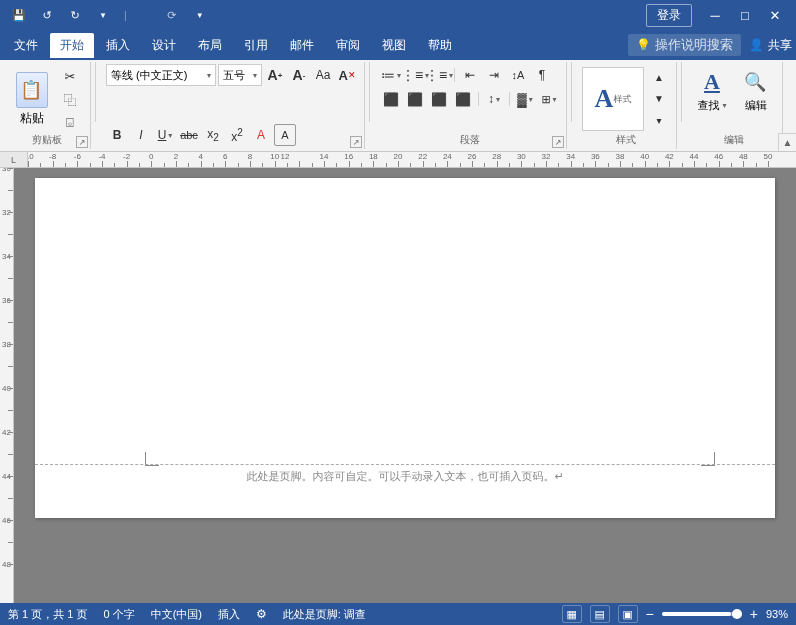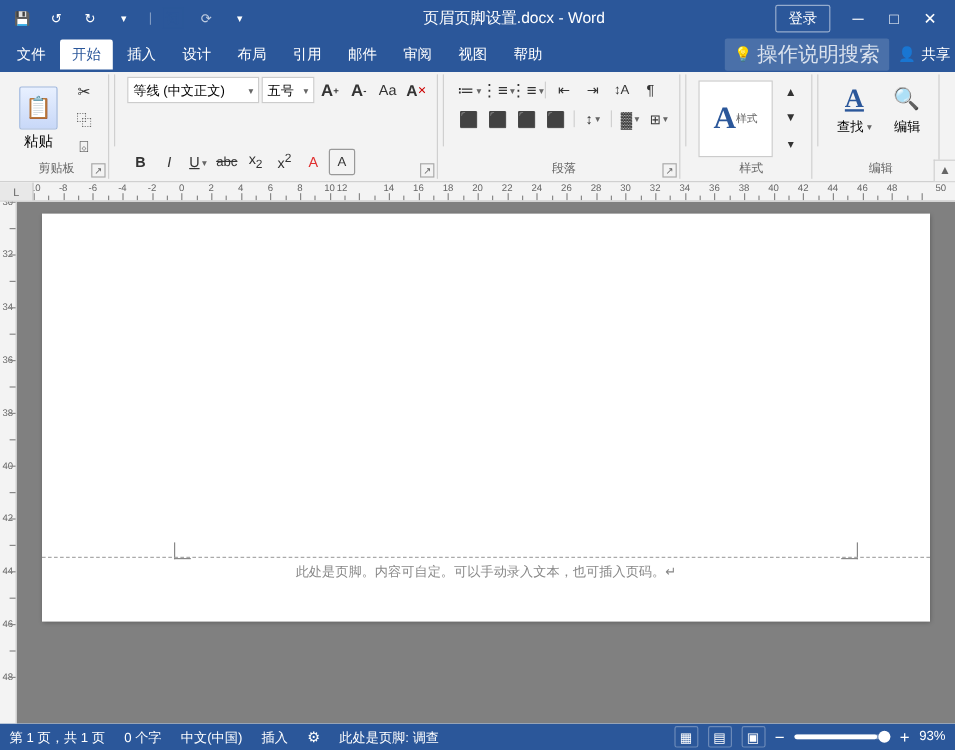--- a/index.html
+++ b/index.html
@@ -428,21 +428,20 @@
     <span class="quick-btn" style="font-size:9px;">▾</span>
     <span style="color:rgba(255,255,255,0.4);font-size:11px;margin-left:4px;">|</span>
     <span class="quick-btn">
       <span class="wd-icon">词</span>
     </span>
     <span class="quick-btn">
       <span style="font-size:11px; color:rgba(255,255,255,0.7);">⟳</span>
     </span>
     <span class="quick-btn" style="font-size:9px;">▾</span>
   </div>
-  <div class="title-text">页眉页脚设置.docx - Word</div>
   <div class="title-icons">
     <button id="login-btn">登录</button>
     <div class="title-btn" style="margin-left:6px;">─</div>
     <div class="title-btn">□</div>
     <div class="title-btn close">✕</div>
   </div>
 </div>
 
 <div id="menu-bar">
   <div class="menu-item">文件</div>
@@ -451,21 +450,21 @@
   <div class="menu-item">设计</div>
   <div class="menu-item">布局</div>
   <div class="menu-item">引用</div>
   <div class="menu-item">邮件</div>
   <div class="menu-item">审阅</div>
   <div class="menu-item">视图</div>
   <div class="menu-item">帮助</div>
   <div class="menu-search">
     <div class="search-box">
       <span>💡</span>
-      <span style="color:rgba(255,255,255,0.8);font-size:17px;">操作说明搜索</span>
+      <span style="color:rgba(255,255,255,0.8);font-size:13px;">操作说明搜索</span>
     </div>
     <div class="share-btn">
       <span>👤</span>
       <span>共享</span>
     </div>
   </div>
 </div>
 
 <div id="ribbon">
   <div id="ribbon-content">
@@ -724,21 +723,21 @@
       <div class="ruler-tick" style="left: 653.667px; height: 4px;"></div>
       <span class="ruler-label" style="left: 666px;">44</span>
       <div class="ruler-tick" style="left: 666px; height: 6px;"></div>
       <div class="ruler-tick" style="left: 678.333px; height: 4px;"></div>
       <span class="ruler-label" style="left: 690.667px;">46</span>
       <div class="ruler-tick" style="left: 690.667px; height: 6px;"></div>
       <div class="ruler-tick" style="left: 703px; height: 4px;"></div>
       <span class="ruler-label" style="left: 715.333px;">48</span>
       <div class="ruler-tick" style="left: 715.333px; height: 6px;"></div>
       <div class="ruler-tick" style="left: 727.667px; height: 4px;"></div>
-      <span class="ruler-label" style="left: 740px; margin-left: 16px;">50</span>
+      <span class="ruler-label" style="left: 740px;">50</span>
       <div class="ruler-tick" style="left: 740px; height: 6px;"></div>
     </div>
 </div>
 
 <div id="main">
 
   <div id="left-ruler">
   <span class="left-label" style="top: 0px;">30</span>
       <div class="left-tick" style="top: 0px;"></div>
       <div class="left-tick" style="top: 22px;"></div>

